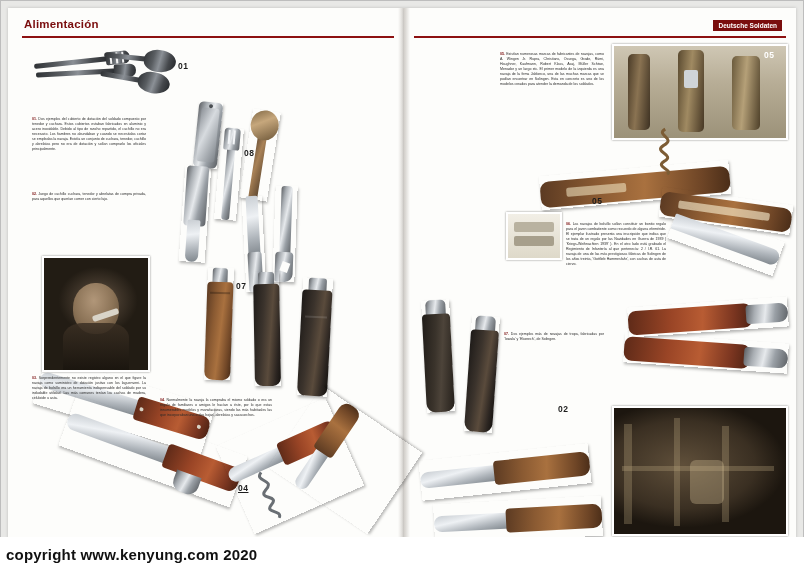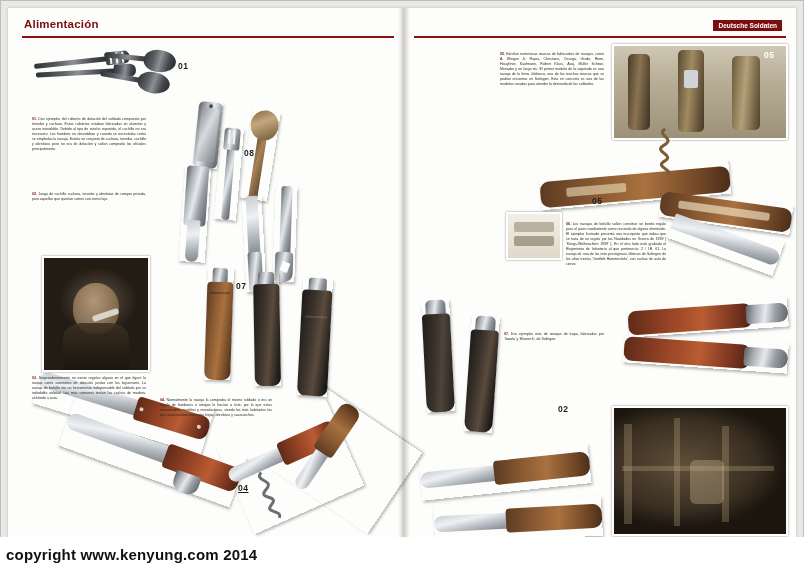--- a/index.html
+++ b/index.html
@@ -408,14 +408,14 @@
   </div>
   <div class="cap" style="left:504px; top:332px; width:100px;">
     <p><span class="num">07.</span>
     <span>Dos ejemplos más de navajas de tropa, fabricadas por 'Iowala' y 'Ekonech', de Solingen.</span></p>
   </div>
 
   <div class="edge"></div>
 </div>
 
 <div class="copyright">
-  <span>copyright www.kenyung.com 2014</span>
+  <span>copyright www.kenyung.com 2020</span>
 </div>
 
 </body></html>

